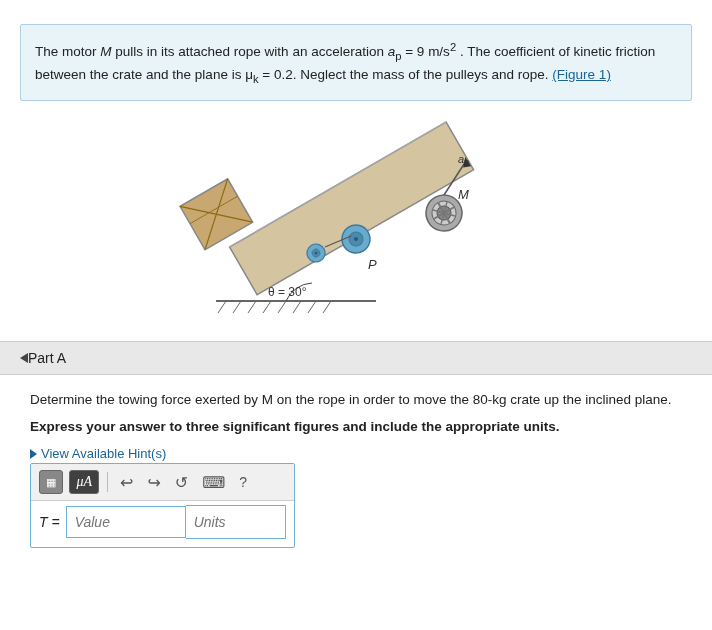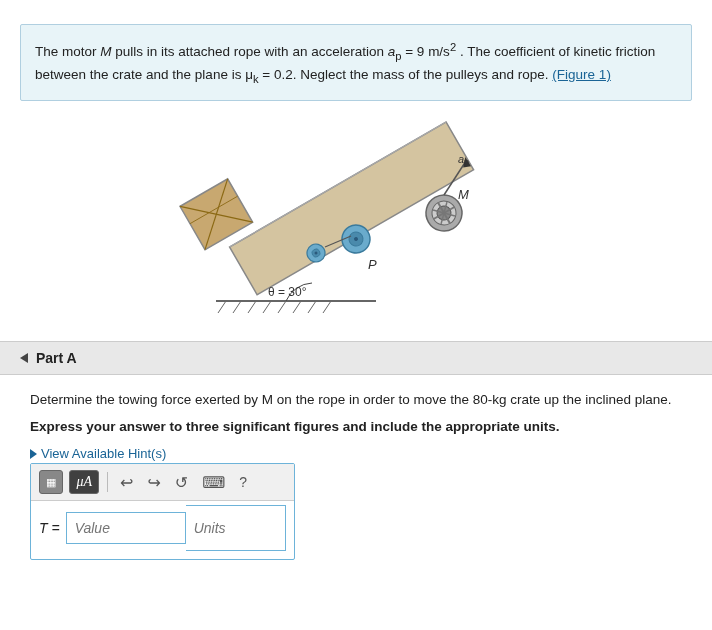--- a/index.html
+++ b/index.html
@@ -35,23 +35,22 @@
       height: 210px;
     }
 
     .part-header {
       background: #e8e8e8;
       border-top: 1px solid #ccc;
       border-bottom: 1px solid #ccc;
       padding: 8px 20px;
       display: flex;
       align-items: center;
-      gap: 8px;
       margin-top: 10px;
-      font-weight: bold;
+      font-weight: normal;
       font-size: 14px;
     }
 
     .triangle-icon {
       width: 0;
       height: 0;
       border-top: 5px solid transparent;
       border-bottom: 5px solid transparent;
       border-right: 8px solid #444;
       display: inline-block;
@@ -163,21 +162,21 @@
       color: #aaa;
       font-style: italic;
       width: 120px;
       outline: none;
       height: 32px;
     }
 
     .units-input {
       border: 1px solid #6db3d9;
       border-left: none;
-      padding: 22px 8px;
+      padding: 16px 8px;
       font-size: 14px;
       color: #aaa;
       font-style: italic;
       width: 100px;
       outline: none;
       height: 32px;
     }
 
     .answer-container {
       border: 1px solid #6db3d9;

